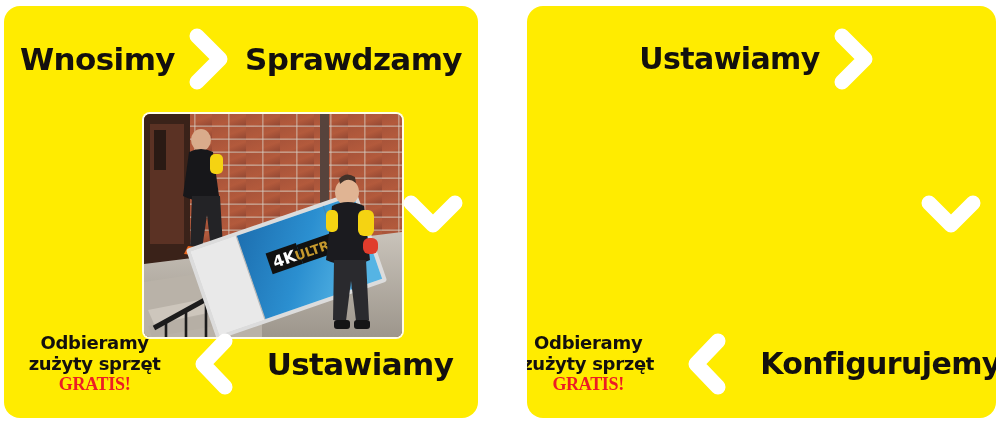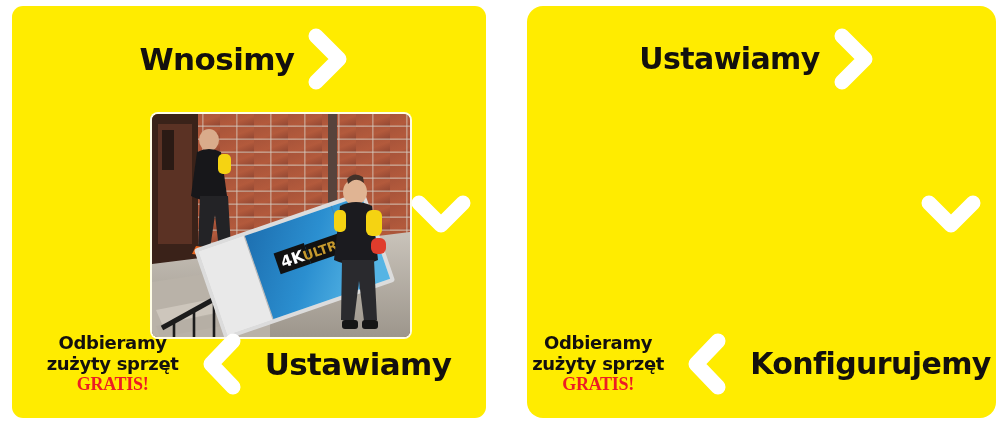--- a/index.html
+++ b/index.html
@@ -22,21 +22,21 @@
 
   
   .panel {
     position: absolute;
     top: 6px;
     height: 412px;
     background: #FFEC00;
     border-radius: 16px;
     overflow: hidden;
   }
-  .panel--left  { left: 12px;   width: 474px; border-radius: 11px; }
+  .panel--left  { left: 4px;   width: 474px; }
   .panel--right { left: 527px; width: 469px; }
 
   
   .row-top {
     position: absolute;
     left: 0;
     top: 22px;
     width: 100%;
     height: 62px;
     display: flex;
@@ -46,21 +46,21 @@
   }
   .row-bottom {
     position: absolute;
     left: 0;
     bottom: 8px;
     width: 100%;
     height: 92px;
     display: flex;
     align-items: center;
     justify-content: center;
-    gap: 12px;
+    gap: 22px;
   }
 
   .step-label {
     font-family: "DejaVu Sans", sans-serif;
     font-weight: bold;
     font-size: 31px;
     letter-spacing: -0.6px;
     color: #13100e;
     white-space: nowrap;
     line-height: 1;
@@ -123,20 +123,21 @@
 
     <div class="row-top">
       <span class="step-label">Wnosimy</span>
 
       <span class="chev chev--right">
         <svg viewBox="0 0 46 62" xmlns="http://www.w3.org/2000/svg" aria-hidden="true">
           <path d="M10 8 L33 31 L10 54" fill="none" stroke="#FFFFFF" stroke-width="15" stroke-linecap="round" stroke-linejoin="round"></path>
         </svg>
       </span>
 
+      <span class="step-label">Sprawdzamy</span>
     </div>
 
     <figure class="photo photo--left">
       <svg viewBox="0 0 258 223" preserveAspectRatio="xMidYMid slice" xmlns="http://www.w3.org/2000/svg">
         <defs>
           <linearGradient id="brick" x1="0" y1="0" x2="1" y2="1">
             <stop offset="0%" stop-color="#a8543a"></stop>
             <stop offset="55%" stop-color="#b35a3c"></stop>
             <stop offset="100%" stop-color="#8f4531"></stop>
           </linearGradient>

